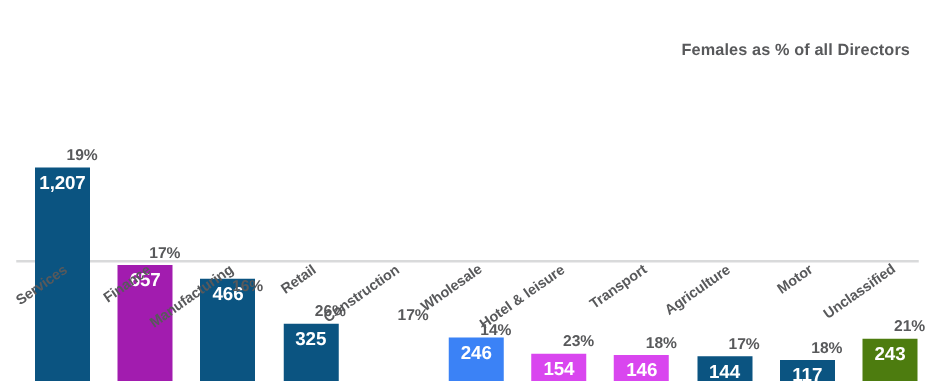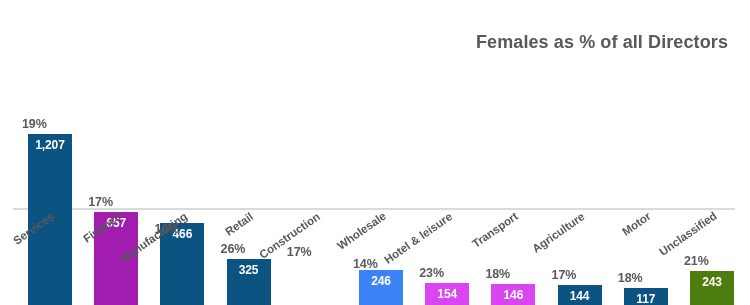--- a/index.html
+++ b/index.html
@@ -16,21 +16,21 @@
   #chart-root {
     position: relative;
     width: 750px;
     height: 305px;
     background: #ffffff;
   }
   #chart-title {
     position: absolute;
     right: 22px;
     top: 32px;
-    font-size: 18px;
+    font-size: 13px;
     font-weight: bold;
     color: #58595b;
     letter-spacing: 0.1px;
     white-space: nowrap;
   }
   #plot-area {
     position: absolute;
     left: 0;
     top: 0;
     width: 750px;
@@ -56,29 +56,29 @@
     width: 44px;
     background: #0b5481;
   }
   .bar-value {
     position: absolute;
     left: 0;
     top: 4px;
     width: 44px;
     text-align: center;
     color: #ffffff;
-    font-size: 12px;
+    font-size: 15px;
     font-weight: bold;
     letter-spacing: -0.1px;
   }
   .bar-pct {
     position: absolute;
     left: -6px;
     width: 56px;
-    text-align: left;
+    text-align: right;
     color: #58595b;
     font-size: 12.5px;
     font-weight: bold;
     letter-spacing: -0.1px;
   }
   .cat-label {
     position: absolute;
     top: 212px;
     font-size: 11.5px;
     font-weight: bold;

